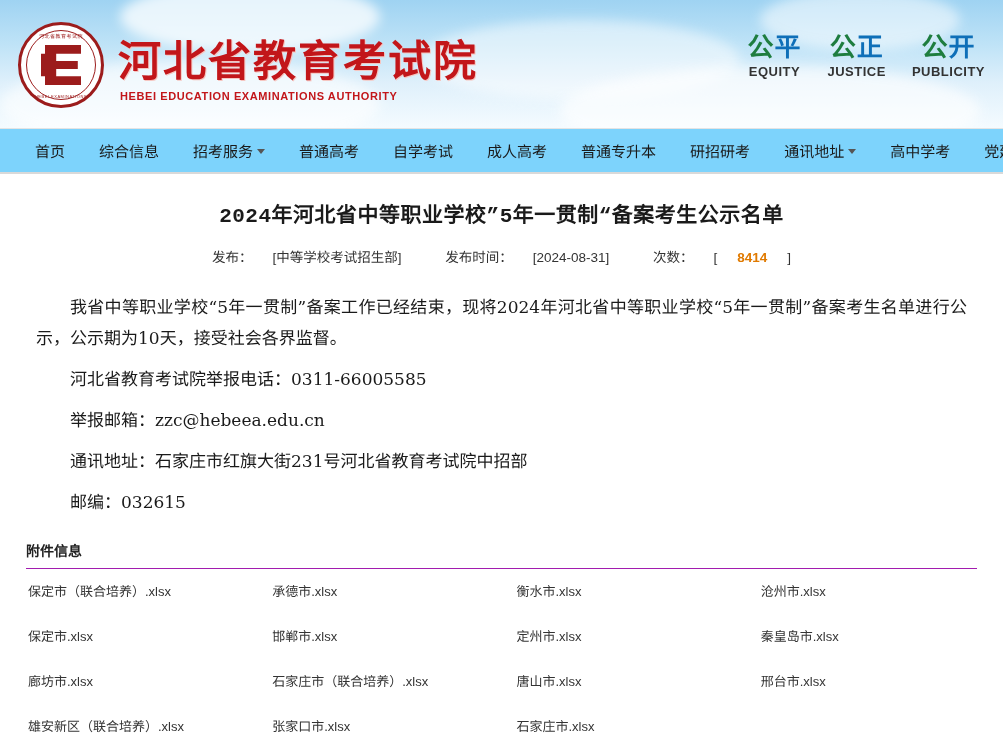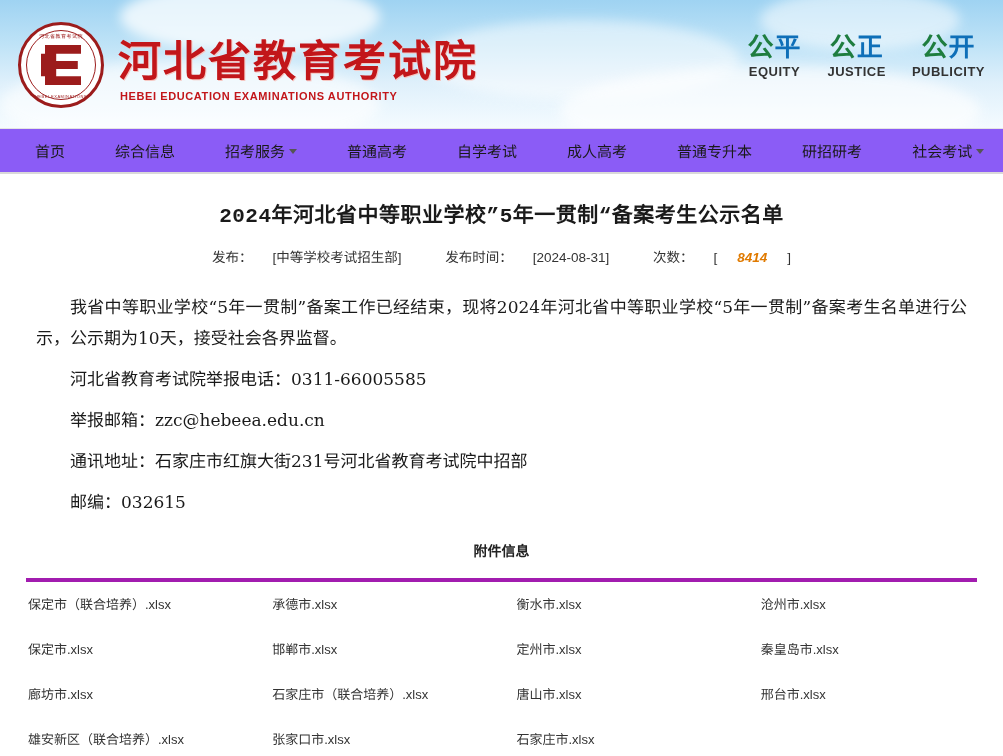--- a/index.html
+++ b/index.html
@@ -112,28 +112,27 @@
     font-size: 13px;
     font-weight: bold;
     color: #333;
     letter-spacing: .5px;
     margin-top: 2px;
   }
 
   
   .nav {
     height: 46px;
-    background: #8b5cf6;
+    background: #7dd3fc;
     border-top: 1px solid #e4e4e4;
     border-bottom: 2px solid #d9d9d9;
     display: flex;
     align-items: center;
     padding-left: 18px;
     box-sizing: border-box;
-    gap: 16px;
   }
   .nav-item {
     font-size: 15px;
     color: #1a1a1a;
     padding: 0 17px;
     cursor: pointer;
     white-space: nowrap;
     display: flex;
     align-items: center;
     gap: 4px;
@@ -161,21 +160,21 @@
     letter-spacing: .5px;
     font-family: Liberation Mono, monospace;
   }
   .art-meta {
     text-align: center;
     font-size: 13.5px;
     color: #333;
     margin-top: 18px;
   }
   .art-meta span { margin: 0 10px; }
-  .count-num { color: #e07a00; font-weight: bold; font-style: italic; }
+  .count-num { color: #e07a00; font-weight: bold; }
 
   .art-body {
     margin-top: 26px;
     font-family: "DejaVu Serif", serif;
     font-size: 17px;
     color: #1a1a1a;
     line-height: 31px;
     padding: 0 10px;
   }
   .art-body p { margin: 0 0 10px 0; }
@@ -183,23 +182,22 @@
   .art-body p.plain { padding-left: 2em; }
 
   
   .attach {
     margin-top: 22px;
   }
   .attach-title {
     font-size: 14px;
     font-weight: bold;
     color: #222;
-    padding-bottom: 18px;
-    border-bottom: 4px solid #a21caf;
-    text-align: center;
+    padding-bottom: 8px;
+    border-bottom: 1px solid #a21caf;
   }
   .attach-grid {
     margin-top: 12px;
     display: grid;
     grid-template-columns: repeat(4, 1fr);
     row-gap: 18px;
     column-gap: 8px;
     gap: 26px;
   }
   .attach-item {
@@ -268,21 +266,21 @@
   <div class="nav-item">
       <span>成人高考</span>
     </div>
   <div class="nav-item">
       <span>普通专升本</span>
     </div>
   <div class="nav-item">
       <span>研招研考</span>
     </div>
   <div class="nav-item">
-      <span>社会考试</span>
+      <span>通讯地址</span>
       <i class="caret"></i>
     </div>
   <div class="nav-item">
       <span>高中学考</span>
     </div>
   <div class="nav-item">
       <span>党建之家</span>
     </div>
 </div>
 

